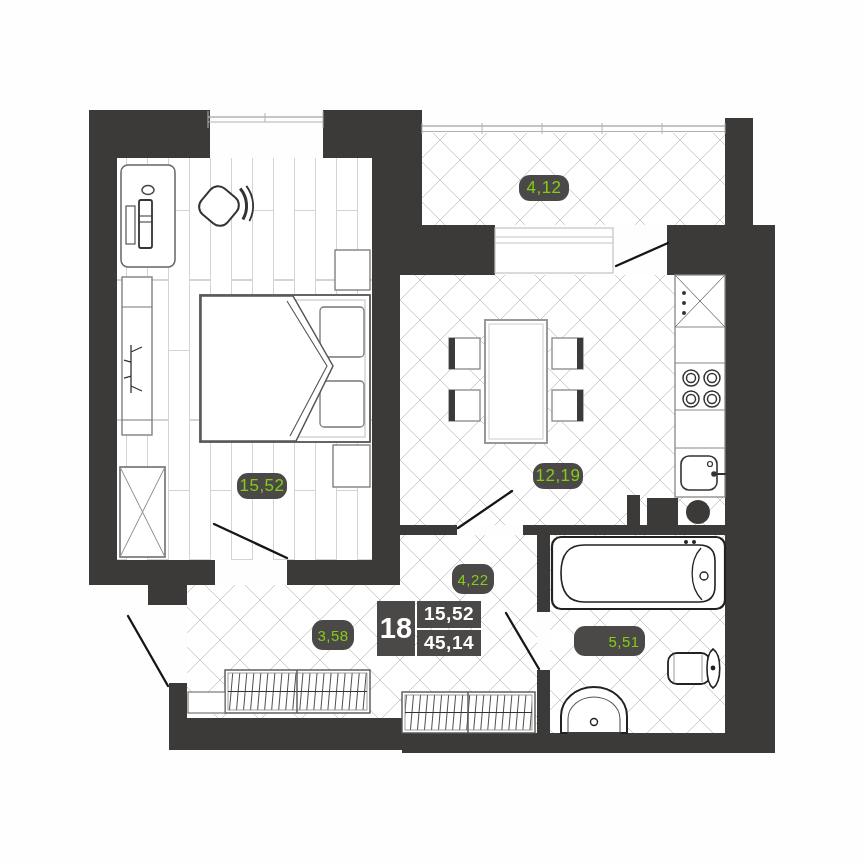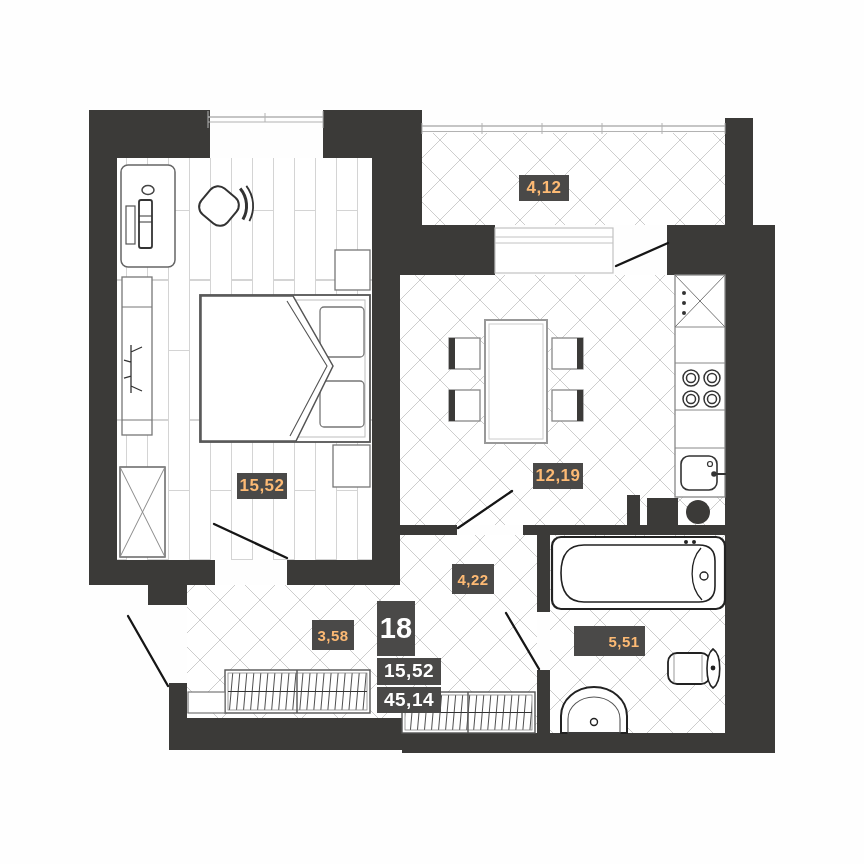--- a/index.html
+++ b/index.html
@@ -1,25 +1,25 @@
 <!DOCTYPE html>
 <html><head>
 <meta charset="utf-8">
 <style>
   html,body{margin:0;padding:0;background:#ffffff;}
   .plan{position:relative;width:864px;height:864px;background:#fefefe;overflow:hidden;
         font-family:"Liberation Sans","DejaVu Sans",sans-serif;}
   .plan svg{position:absolute;left:0;top:0;}
   .wall{fill:#3b3a38;stroke:none;}
-  .room-label{position:absolute;background:#4a4948;color:#fdba74;
-      font-weight:bold;display:flex;align-items:center;justify-content:center;
-      letter-spacing:.5px;}
+  .room-label{position:absolute;background:#4a4948;color:#84cc16;
+      font-weight:normal;display:flex;align-items:center;justify-content:center;
+      letter-spacing:.5px;border-radius:11px;}
   .lbl-lg{width:50px;height:26px;font-size:17px;}
   .lbl-sm{width:42px;height:30px;font-size:15px;}
-  .info-badge{position:absolute;left:377px;top:601px;display:flex;gap:2px;flex-direction:column;}
+  .info-badge{position:absolute;left:377px;top:601px;display:flex;gap:2px;}
   .info-num{width:38px;height:55px;background:#4a4948;color:#fff;font-weight:bold;
       font-size:29px;display:flex;align-items:center;justify-content:center;}
   .info-col{display:flex;flex-direction:column;gap:2px;}
   .info-cell{width:64px;height:26.5px;background:#4a4948;color:#fff;font-weight:bold;
       font-size:19px;display:flex;align-items:center;justify-content:center;letter-spacing:.5px;}
 </style>
 </head>
 <body>
 
 <div class="plan">

